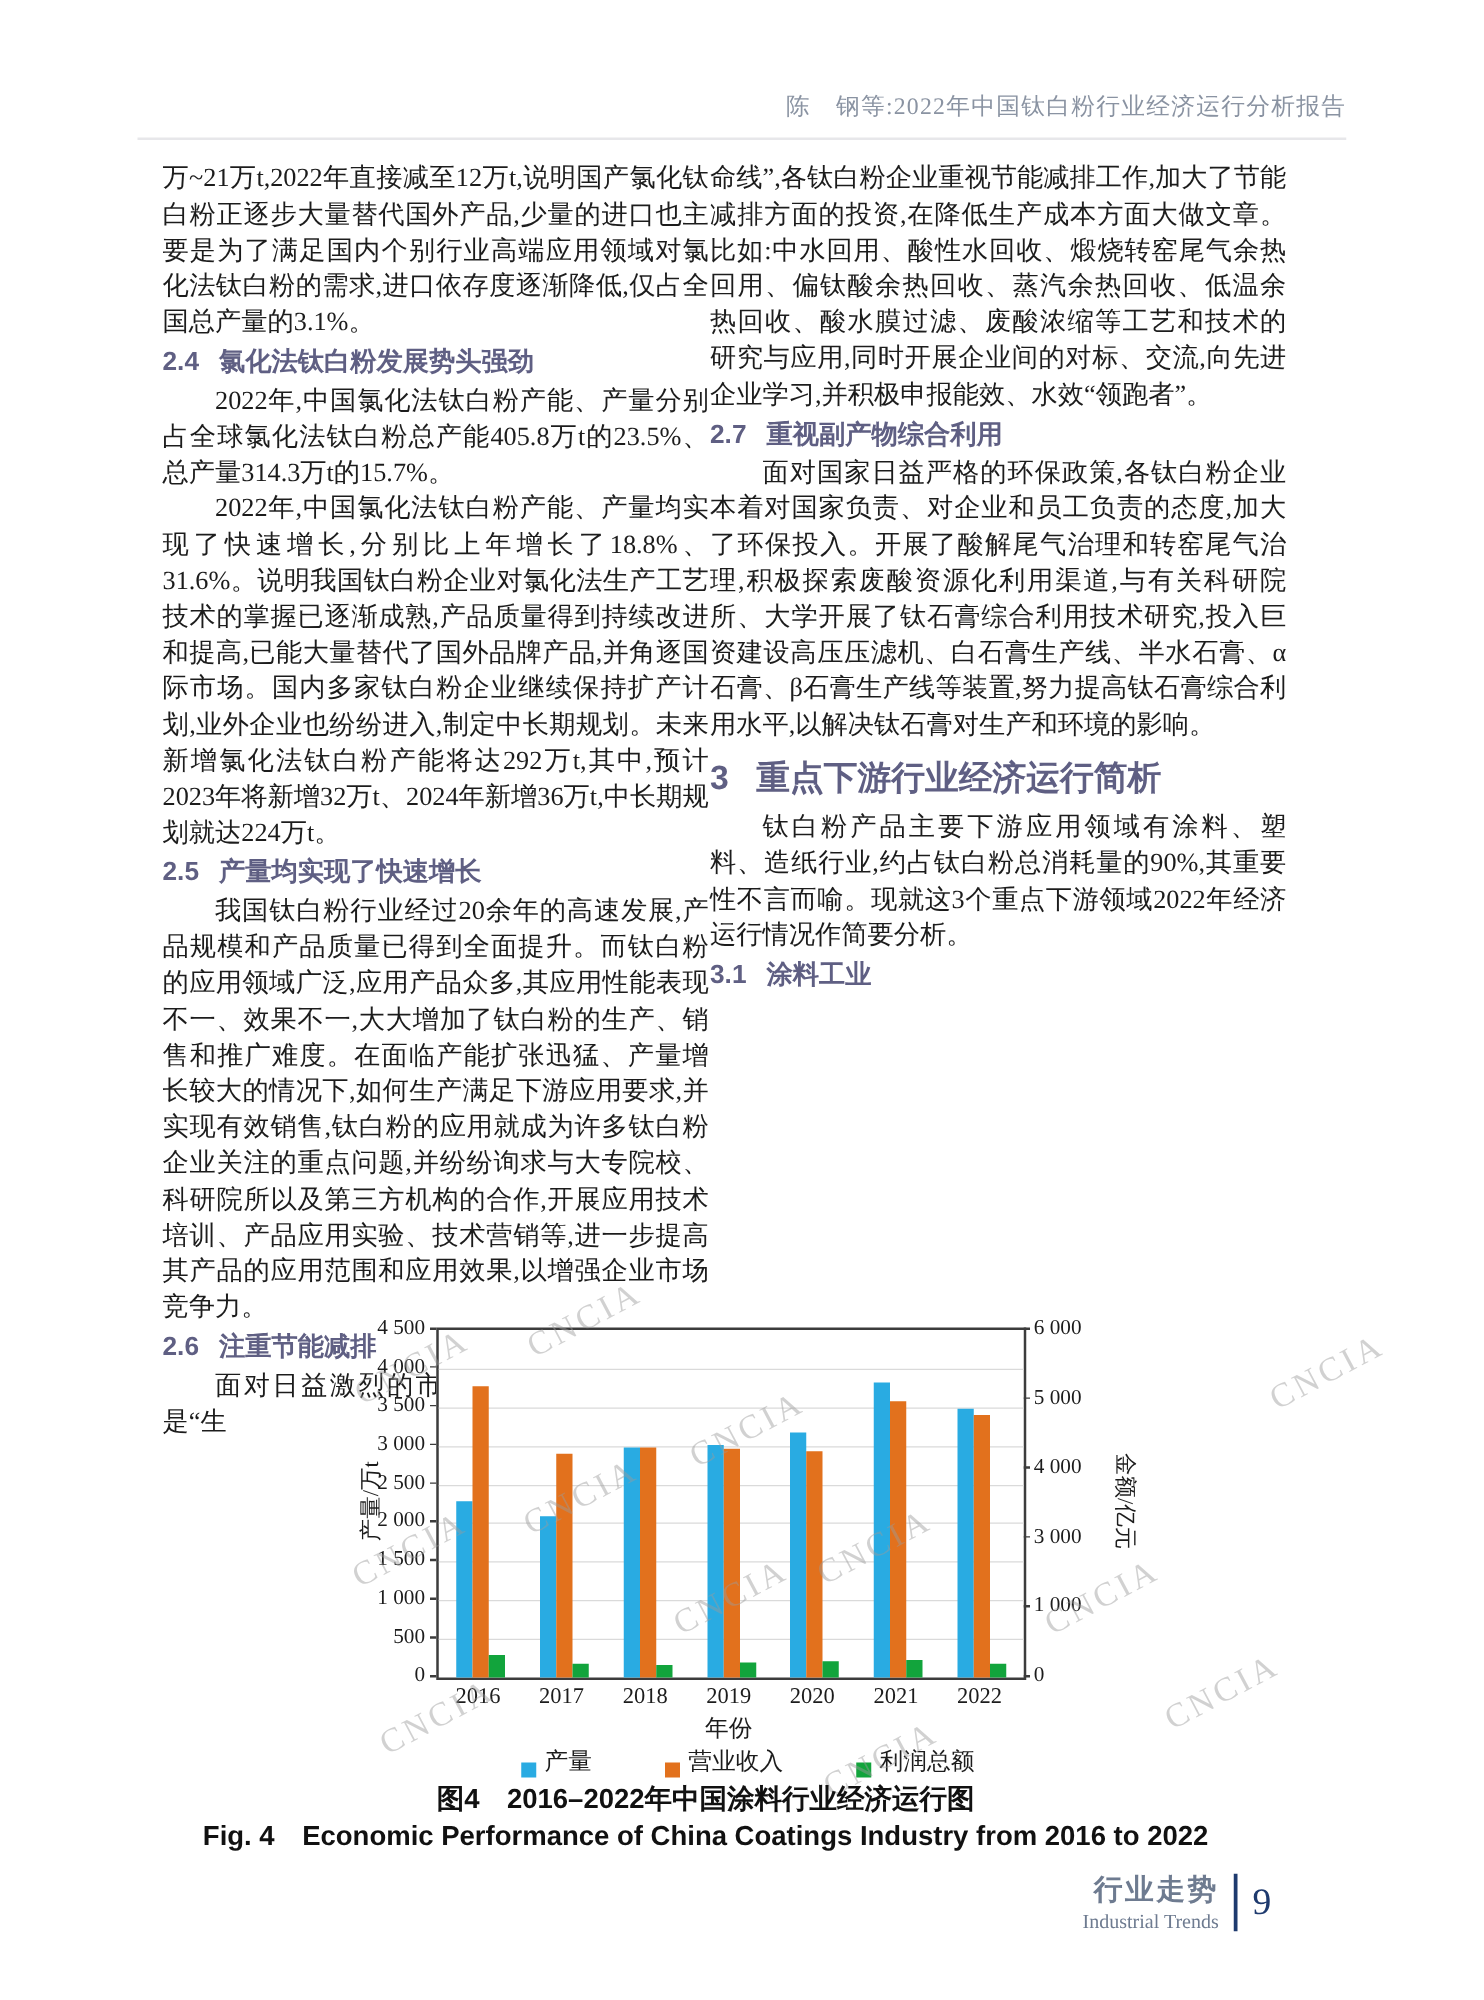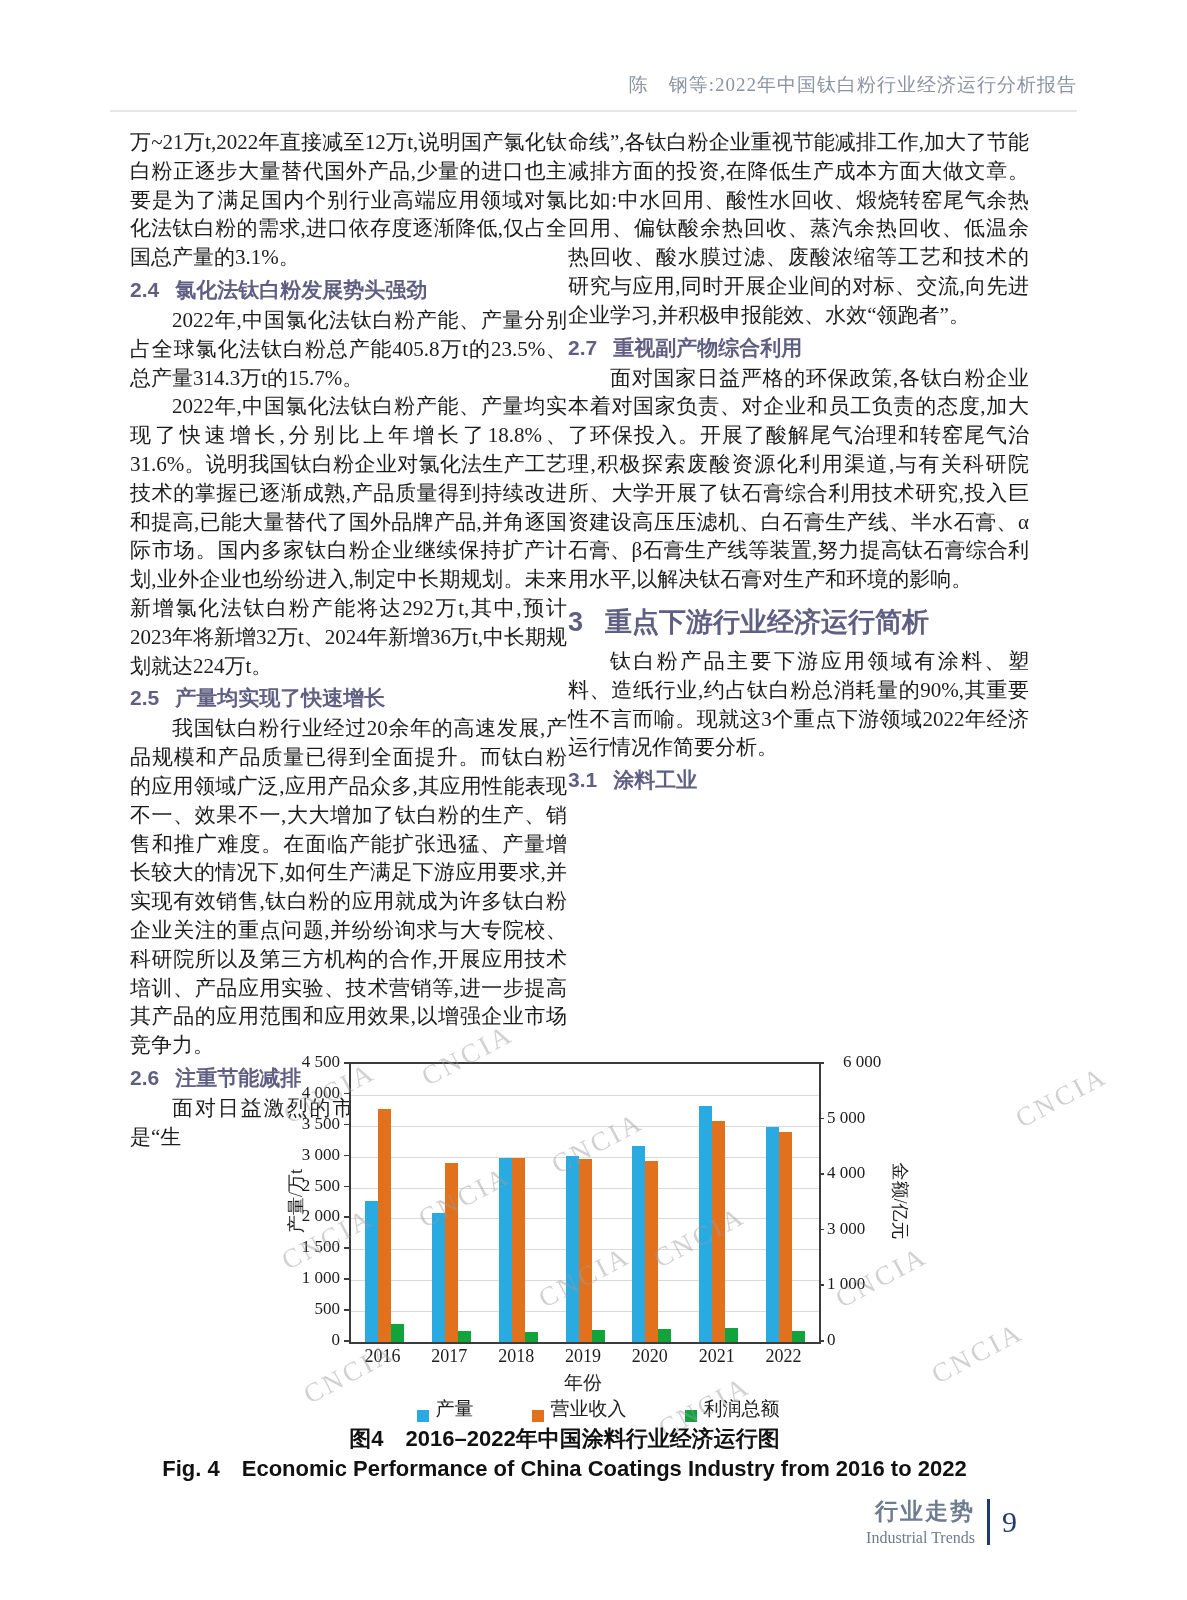--- a/index.html
+++ b/index.html
@@ -165,21 +165,21 @@
       <div class="ytick ytl" style="top: 175.444px;">2 000</div>
       <div class="tickmark" style="left: 62px; top: 184.444px;"></div>
       <div class="ytick ytl" style="top: 206.333px;">1 500</div>
       <div class="tickmark" style="left: 62px; top: 215.333px;"></div>
       <div class="ytick ytl" style="top: 237.222px;">1 000</div>
       <div class="tickmark" style="left: 62px; top: 246.222px;"></div>
       <div class="ytick ytl" style="top: 268.111px;">500</div>
       <div class="tickmark" style="left: 62px; top: 277.111px;"></div>
       <div class="ytick ytl" style="top: 299px;">0</div>
       <div class="tickmark" style="left: 62px; top: 308px;"></div>
-      <div class="ytick ytr" style="top: 21px; margin-left: 16px;">6 000</div>
+      <div class="ytick ytr" style="top: 21px;">6 000</div>
       <div class="tickmark" style="left: 537px; top: 30px;"></div>
       <div class="ytick ytr" style="top: 76.6px;">5 000</div>
       <div class="tickmark" style="left: 537px; top: 85.6px;"></div>
       <div class="ytick ytr" style="top: 132.2px;">4 000</div>
       <div class="tickmark" style="left: 537px; top: 141.2px;"></div>
       <div class="ytick ytr" style="top: 187.8px;">3 000</div>
       <div class="tickmark" style="left: 537px; top: 196.8px;"></div>
       <div class="ytick ytr" style="top: 243.4px;">1 000</div>
       <div class="tickmark" style="left: 537px; top: 252.4px;"></div>
       <div class="ytick ytr" style="top: 299px;">0</div>

